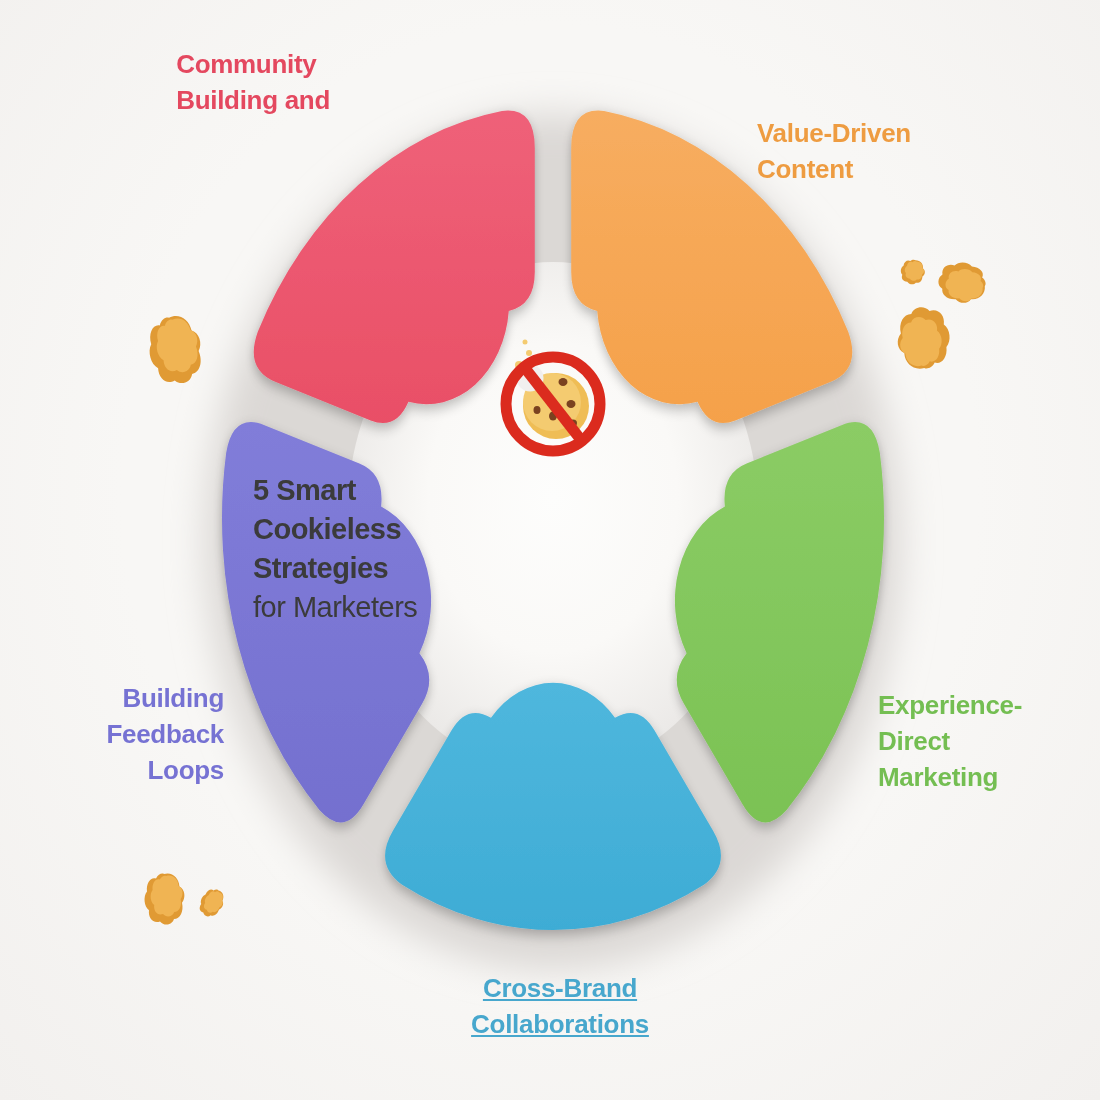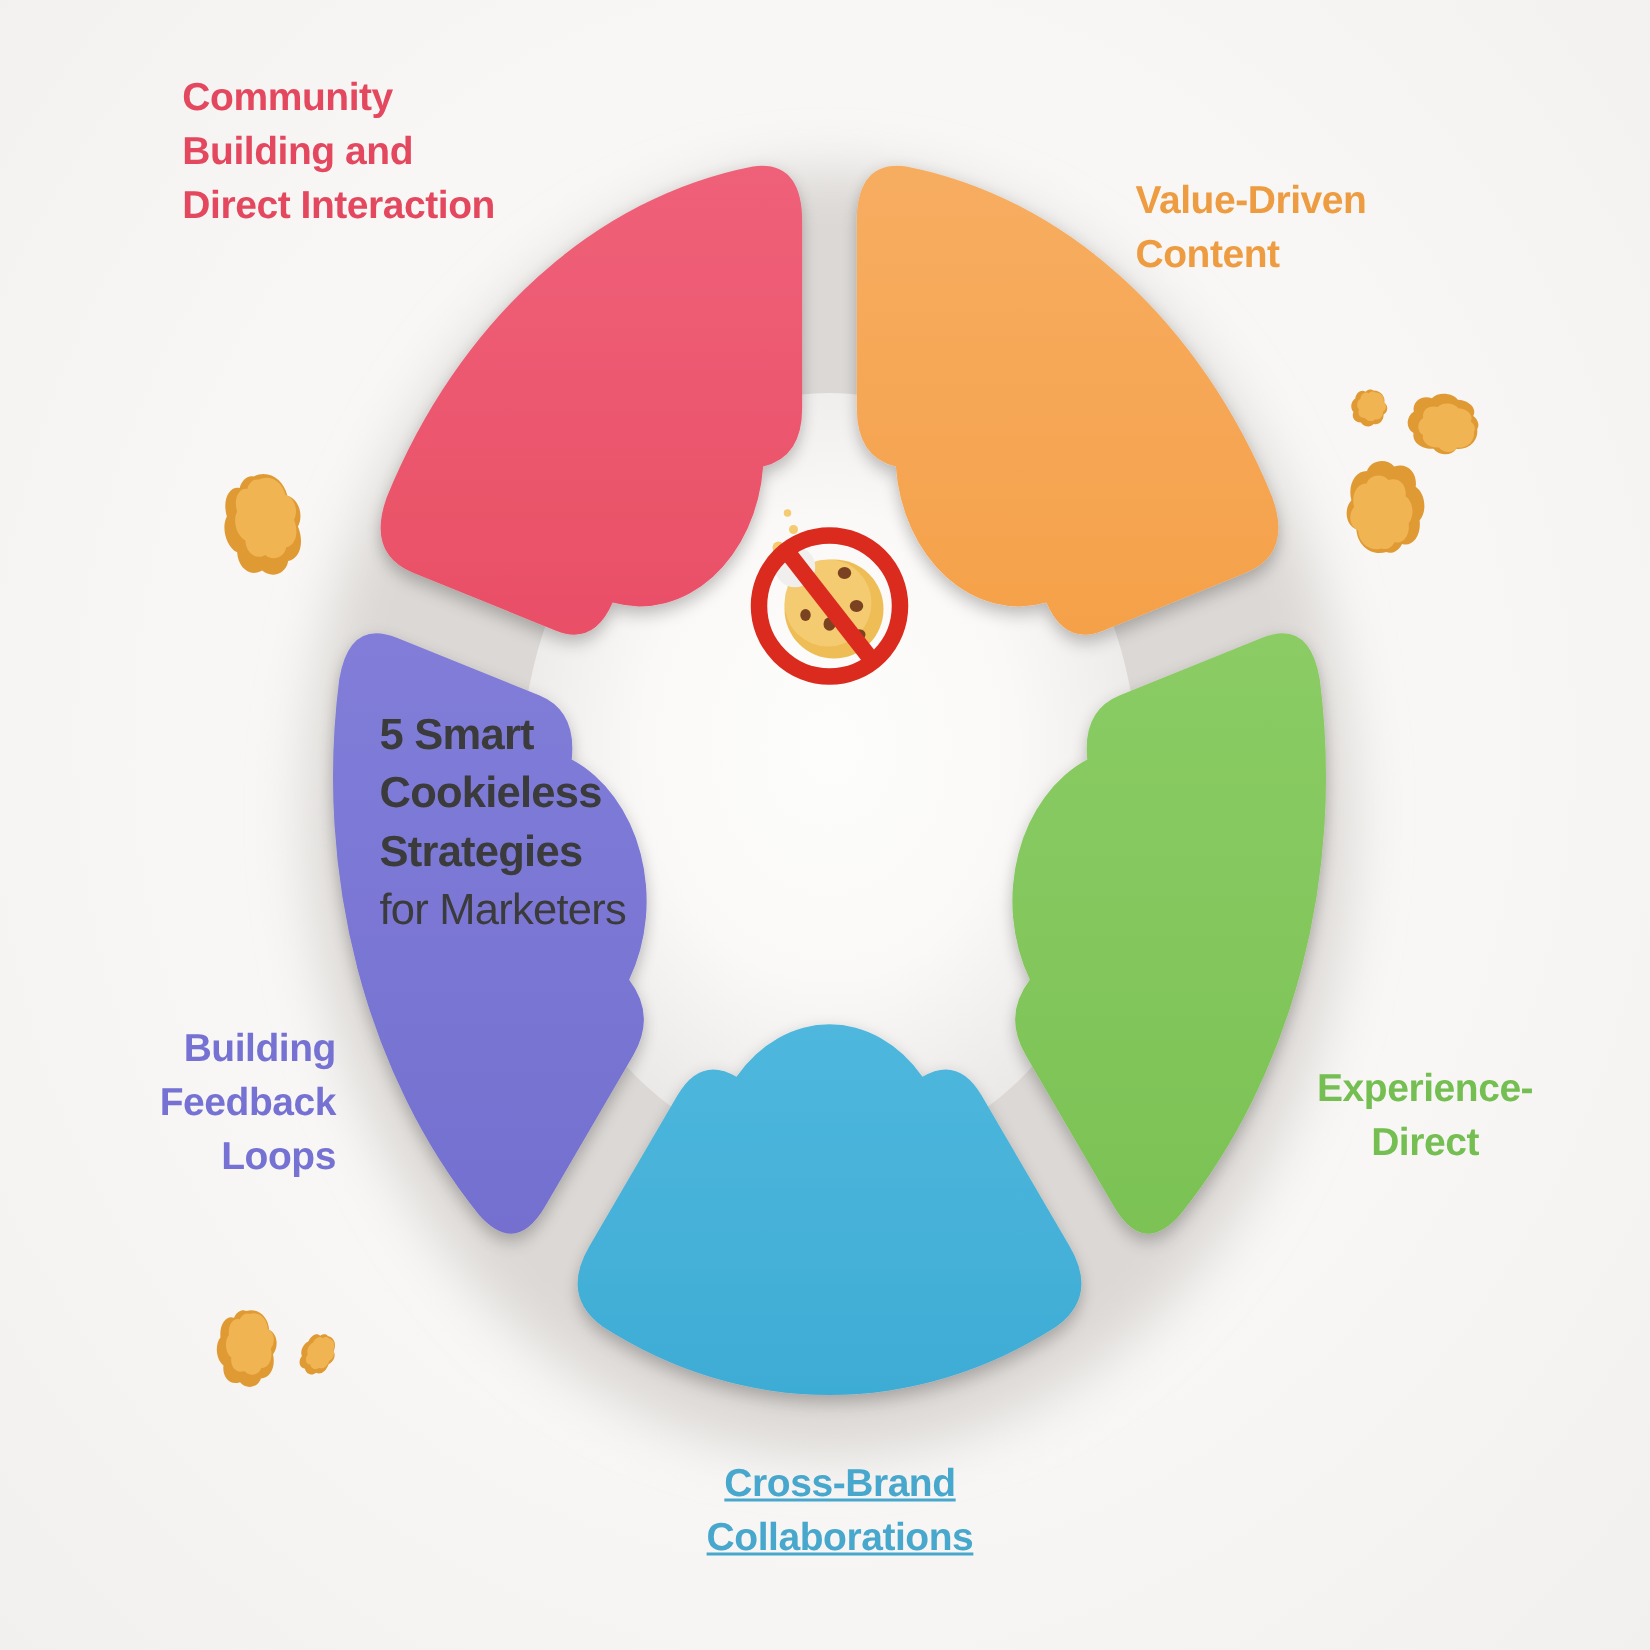--- a/index.html
+++ b/index.html
@@ -9,21 +9,21 @@
     font-family:"Liberation Sans","DejaVu Sans",sans-serif;
   }
   #stage{position:relative;width:1100px;height:1100px;}
   #diagram-svg{position:absolute;left:0;top:0;}
   .label{
     position:absolute;font-weight:700;font-size:26px;line-height:36px;
     letter-spacing:-0.3px;white-space:nowrap;
   }
   #label-community{top:46px;right:770px;text-align:left;}
   #label-value{top:83px;left:757px;text-align:left;}
-  #label-experience{top:707px;left:878px;text-align:center;}
+  #label-experience{top:687px;left:878px;text-align:left;}
   #label-feedback{top:680px;right:876px;text-align:right;}
   #label-crossbrand{top:970px;left:253px;width:614px;text-align:center;text-decoration:underline;}
   #center-title{
     position:absolute;top:471px;left:253px;width:600px;text-align:left;
     font-size:29px;line-height:39px;letter-spacing:-0.5px;font-weight:700;
   }
   #center-title .regular{font-weight:400;}
 </style>
 </head>
 <body>
@@ -139,37 +139,37 @@
   </svg>
 
   <div class="label" id="label-value" style="color: rgb(238, 156, 65); margin-top: 32px;">
     <div>Value-Driven</div>
     <div>Content</div>
   </div>
 
   <div class="label" id="label-community" style="color: rgb(228, 72, 95);">
     <div>Community</div>
     <div>Building and</div>
-    <div>Direct Interaction</div>
   </div>
 
   <div class="label" id="label-feedback" style="color: rgb(118, 114, 211);">
     <div>Building</div>
     <div>Feedback</div>
     <div>Loops</div>
   </div>
 
   <div class="label" id="label-crossbrand" style="color: rgb(71, 167, 205);">
     <div>Cross-Brand</div>
     <div>Collaborations</div>
   </div>
 
   <div class="label" id="label-experience" style="color: rgb(116, 190, 82);">
     <div>Experience-</div>
     <div>Direct</div>
+    <div>Marketing</div>
   </div>
 
   <div id="center-title" style="color: rgb(59, 59, 59);">
     <div>5 Smart</div>
     <div>Cookieless</div>
     <div>Strategies</div>
     <div class="regular">for Marketers</div>
   </div>
 
 </div>

